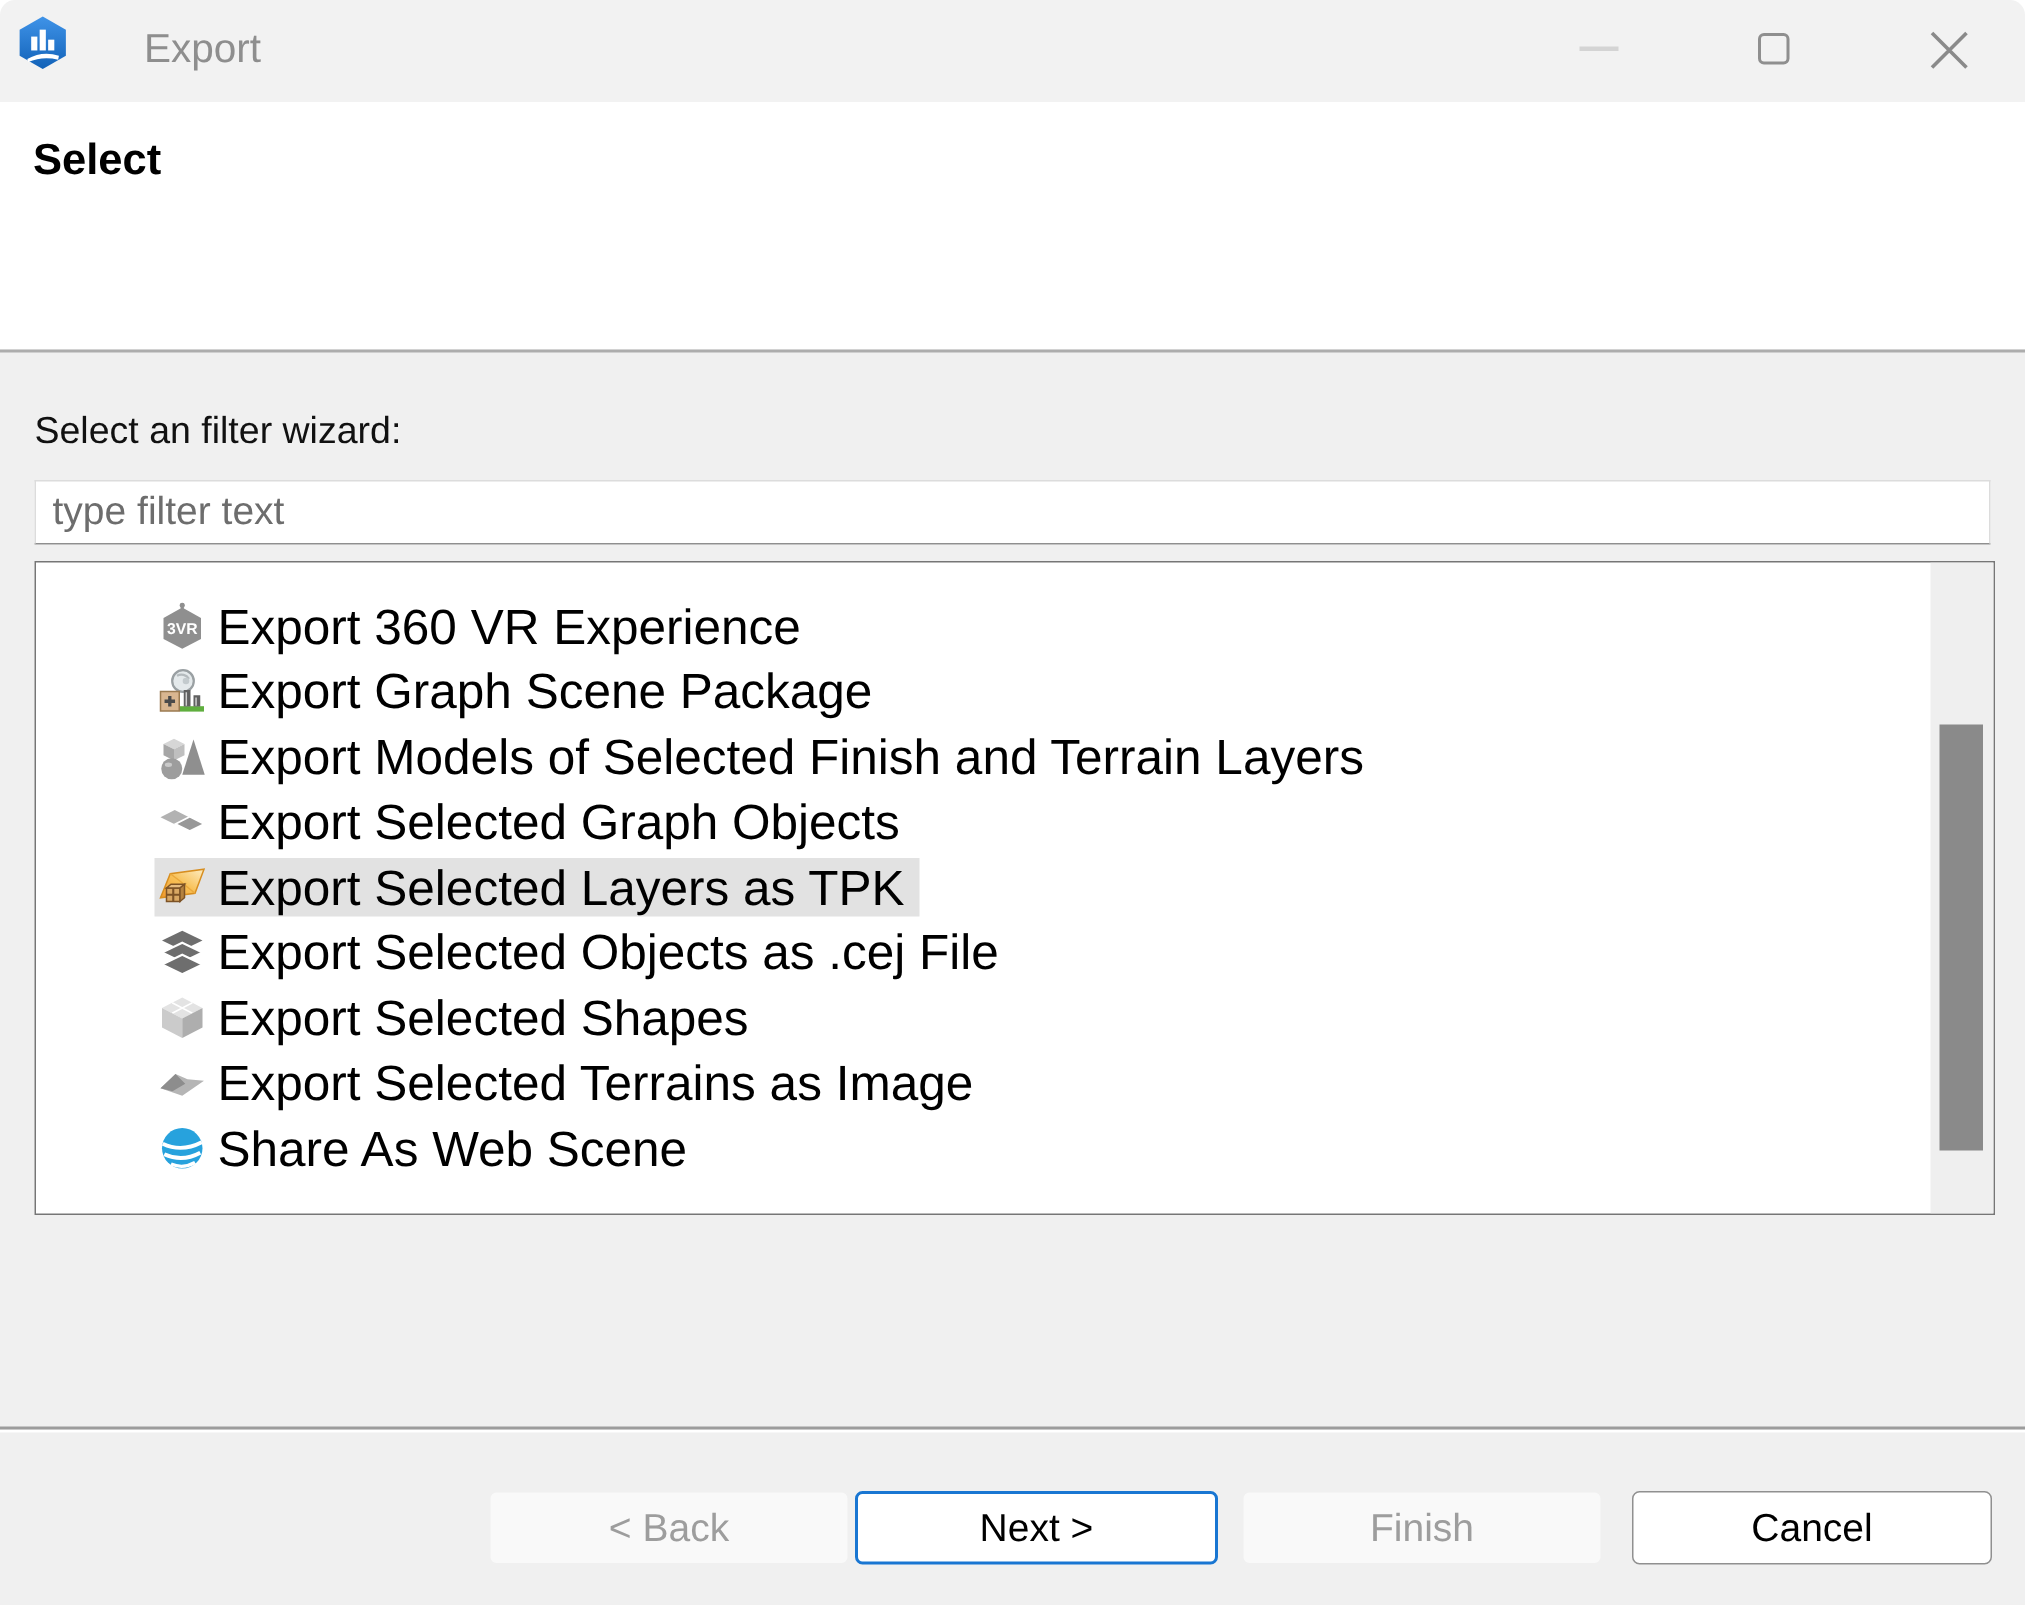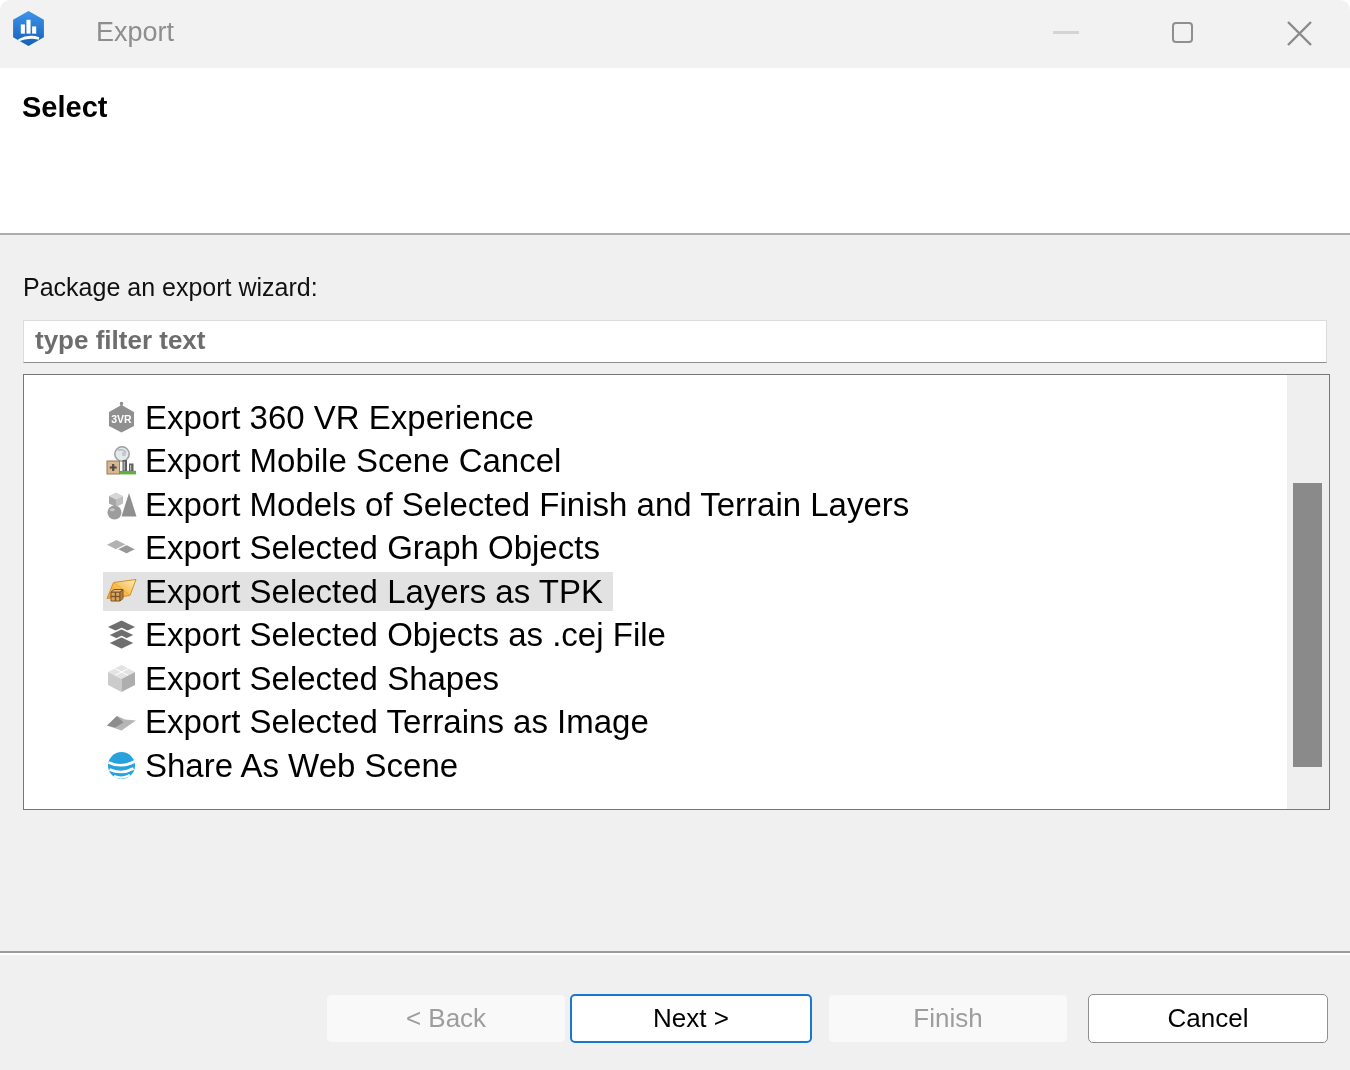--- a/index.html
+++ b/index.html
@@ -20,21 +20,21 @@
   
   .header{position:absolute;top:68px;left:12px;width:100%;height:165px;background:#ffffff;}
   .page-heading{position:absolute;left:10px;top:23px;font-size:29px;font-weight:700;color:#000;}
   
   .body{position:absolute;top:233px;left:0;width:100%;height:720px;background:#f0f0f0;
         border-top:2px solid #adadad;border-bottom:2px solid #9c9c9c;}
   .wizard-label{position:absolute;left:23px;top:38px;font-size:25px;color:#111;}
   .filter-input{
     position:absolute;left:23px;top:85px;width:1304px;height:43px;
     border:1px solid #dcdcdc;border-bottom:1px solid #8f8f8f;background:#fff;
-    font-family:"Liberation Sans", sans-serif;font-size:26px;color:#222;padding:0 0 2px 11px;outline:none;font-weight:bold;
+    font-family:"Liberation Sans", sans-serif;font-size:26px;color:#222;padding:0 0 2px 11px;outline:none;
   }
   .filter-input::placeholder{color:#6d6d6d;opacity:1;}
   .wizard-list{
     position:absolute;left:23px;top:139px;width:1307px;height:436px;
     border:1px solid #767676;background:#fff;overflow:hidden;padding-top:21px;
   }
   .list-row{height:43.5px;display:flex;align-items:center;padding-left:79px;}
   .row-inner{display:inline-flex;align-items:center;gap:7px;padding:2px 10px 2px 2px;height:39px;}
   .list-row.selected .row-inner{background:#e2e2e2;}
   .row-label{font-size:33px;color:#000;white-space:nowrap;}
@@ -86,21 +86,21 @@
         <path d="M2,2 L25,25 M25,2 L2,25" stroke="#8a8a8a" stroke-width="2.4" fill="none"></path>
       </svg>
     </span>
   </div>
 
   <div class="header">
     <div class="page-heading">Select</div>
   </div>
 
   <div class="body">
-    <div class="wizard-label">Package an export wizard:</div>
+    <div class="wizard-label">Select an filter wizard:</div>
 
     <input class="filter-input" type="text" value="" placeholder="type filter text" style="">
 
     <div class="wizard-list">
 
       <div class="list-row">
         <span class="row-inner">
           <span class="row-icon">
             <svg viewBox="0 0 33 33" width="33" height="33">
               <line x1="16.5" y1="1" x2="16.5" y2="5" stroke="#8f8f8f" stroke-width="2"></line>
@@ -122,21 +122,21 @@
               <circle cx="19" cy="9" r="2.2" fill="#c3cacd"></circle>
               <rect x="2" y="16" width="12.5" height="13" fill="#d9b690" stroke="#9a7a50" stroke-width="1"></rect>
               <path d="M8.2,19 v7 M4.7,22.5 h7" stroke="#4a4a4a" stroke-width="2.2"></path>
               <rect x="15" y="25.8" width="16" height="3.6" fill="#5fae3e"></rect>
               <rect x="17.5" y="15" width="4.5" height="11" fill="#606060"></rect>
               <rect x="24" y="18.5" width="4.5" height="7.5" fill="#606060"></rect>
               <rect x="18.7" y="16.5" width="1" height="9" fill="#fff" opacity="0.7"></rect>
               <rect x="25.2" y="20" width="1" height="5.5" fill="#fff" opacity="0.7"></rect>
             </svg>
           </span>
-          <span class="row-label">Export Mobile Scene Cancel</span>
+          <span class="row-label">Export Graph Scene Package</span>
         </span>
       </div>
 
       <div class="list-row">
         <span class="row-inner">
           <span class="row-icon">
             <svg viewBox="0 0 33 33" width="33" height="33">
               <polygon points="4,8 11,4.5 18,8 11,11.5" fill="#d6d6d6"></polygon>
               <polygon points="4,8 11,11.5 11,19 4,15.5" fill="#a6a6a6"></polygon>
               <polygon points="18,8 11,11.5 11,19 18,15.5" fill="#bfbfbf"></polygon>

